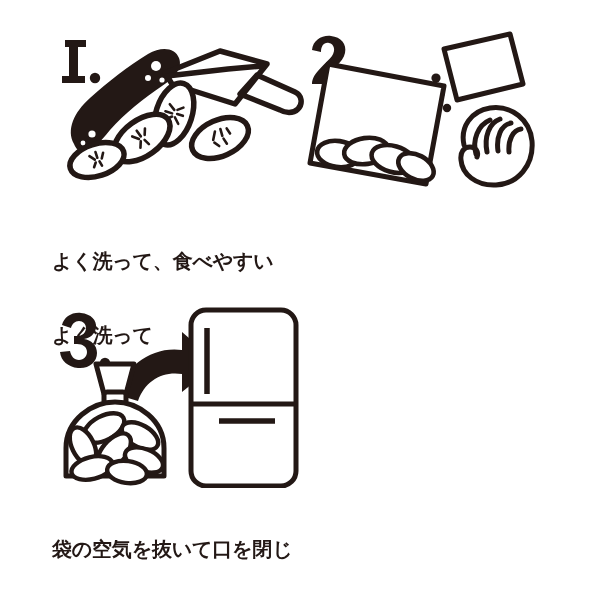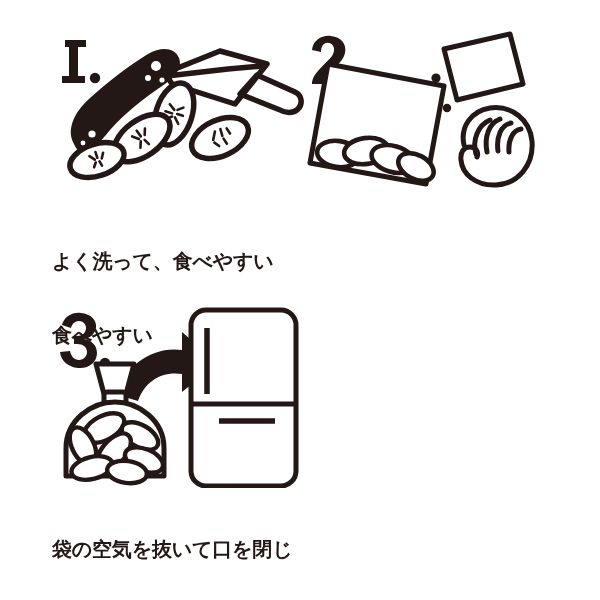--- a/index.html
+++ b/index.html
@@ -144,21 +144,21 @@
               <line x1="8" y1="-5" x2="5" y2="0"></line>
               <line x1="-5" y1="6" x2="-2" y2="2"></line>
               <line x1="3" y1="7" x2="2" y2="2"></line>
             </g>
           </g>
         </g>
       </svg>
     </div>
     <div class="caption">
       <span class="cap-line">よく洗って、食べやすい</span>
-      <span class="cap-line">食べやすい</span>
+      <span class="cap-line">よく洗って</span>
     </div>
   </div>
 
   <div class="step" id="step-2">
     <div class="illus">
       <svg width="248" height="172" viewBox="0 0 248 172" xmlns="http://www.w3.org/2000/svg">
 
         <g>
           <path d="M 8 24
                    C 9 14, 18 9, 27 10

